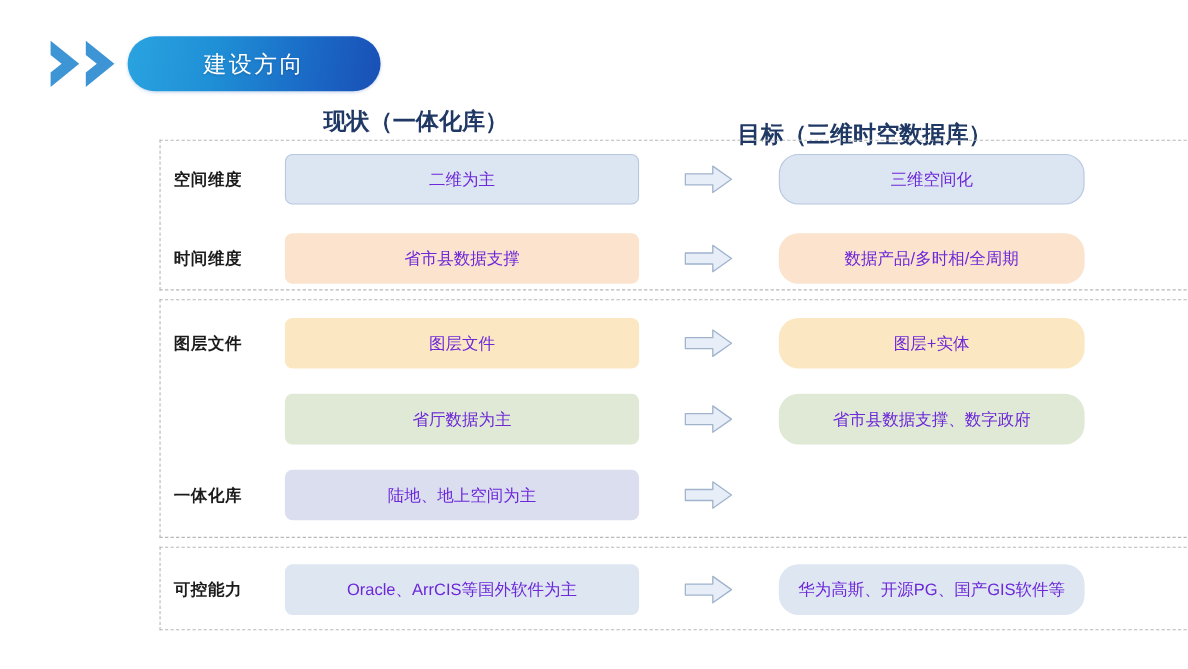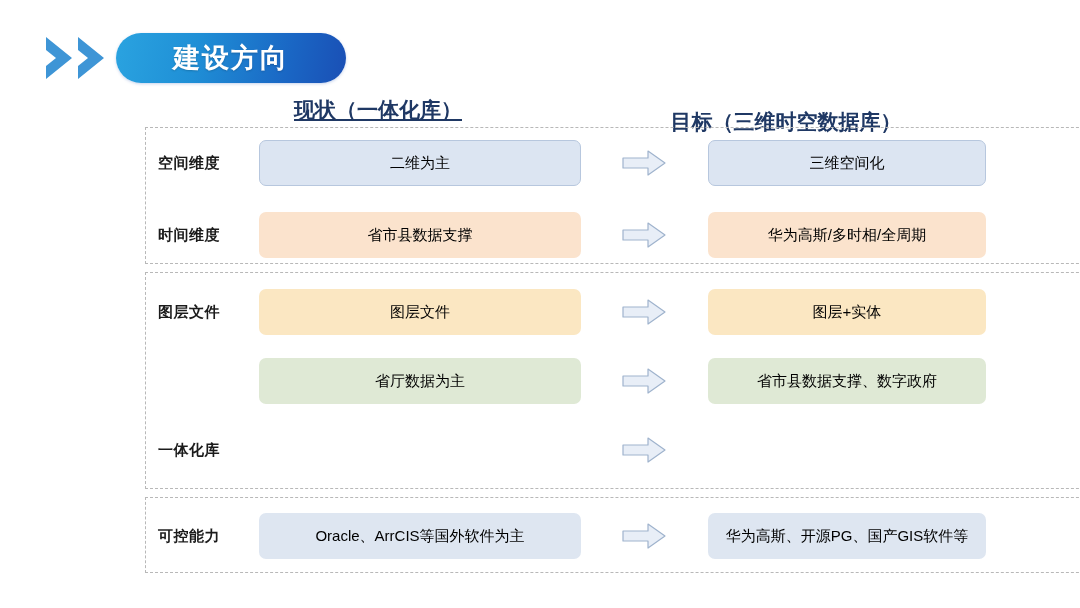--- a/index.html
+++ b/index.html
@@ -20,34 +20,34 @@
     position:absolute;left:44px;top:33px;width:72px;height:50px;
   }
   .pill{
     position:absolute;left:116px;top:33px;width:230px;height:50px;
     border-radius:25px;
     background:linear-gradient(100deg,#2aa3e0 0%,#1f8fd6 35%,#1a66c4 75%,#1a4fb5 100%);
     display:flex;align-items:center;justify-content:center;
     box-shadow:0 1px 3px rgba(26,79,181,.25);
   }
   .pill-label{
-    color:#ffffff;font-size:27px;font-weight:bold;letter-spacing:2px;
+    color:#ffffff;font-size:21px;font-weight:normal;letter-spacing:2px;
     text-shadow:0 1px 2px rgba(0,0,0,.18);
   }
 
   
   .col-headers{
     position:absolute;left:0;top:96px;width:1080px;height:32px;
   }
   .col-head{
     position:absolute;top:0;
     font-size:21px;font-weight:bold;color:#1f3864;
     text-align:center;
   }
-  .col-head.left{left:208px;width:340px;text-decoration:underline;}
+  .col-head.left{left:208px;width:340px;}
   .col-head.right{left:616px;width:340px;margin-top:12px;}
 
   
   .group{
     position:absolute;left:97px;width:1024px;
     border:1px dashed #b8b8b8;
     box-sizing:border-box;
     margin-left:48px;
   }
   #group-1{top:127px;height:137px;}
@@ -60,28 +60,28 @@
   }
   .row-label{
     position:absolute;left:12px;top:0;width:92px;height:46px;
     display:flex;align-items:center;
     font-size:15px;font-weight:bold;color:#1b1b1b;
     letter-spacing:.5px;
   }
   .box{
     position:absolute;top:0;height:46px;
     display:flex;align-items:center;justify-content:center;
-    font-size:15px;color:#000000;
+    font-size:15px;color:#6d28d9;
     border-radius:7px;
     box-sizing:border-box;
     text-align:center;
     padding:0 8px;
   }
   .box.from{left:113px;width:322px;}
-  .box.to{left:562px;width:278px;}
+  .box.to{left:562px;width:278px;border-radius:18px;}
 
   
   .c-blue   {background:#dce5f2;border:1px solid #b7c7de;}
   .c-peach  {background:#fbe3cd;}
   .c-yellow {background:#fbe7c2;}
   .c-green  {background:#dfe9d5;}
   .c-lav    {background:#dadeef;}
   .c-steel  {background:#dee6f1;}
 
   
@@ -126,21 +126,21 @@
       <div class="box to c-blue">三维空间化</div>
     </div>
     <div class="row" style="top: 84px;">
       <div class="row-label">时间维度</div>
       <div class="box from c-peach">省市县数据支撑</div>
       <div class="arrow">
         <svg width="44" height="28" viewBox="0 0 44 28">
           <path d="M1 9 L26 9 L26 2 L43 14 L26 26 L26 19 L1 19 Z" fill="#e8eef7" stroke="#9fb3cd" stroke-width="1.2" stroke-linejoin="round"></path>
         </svg>
       </div>
-      <div class="box to c-peach">华为高斯/多时相/全周期</div>
+      <div class="box to c-peach">数据产品/多时相/全周期</div>
     </div>
   </div>
 <div class="group" id="group-2">
     <div class="row" style="top: 16px;">
       <div class="row-label">图层文件</div>
       <div class="box from c-yellow">图层文件</div>
       <div class="arrow">
         <svg width="44" height="28" viewBox="0 0 44 28">
           <path d="M1 9 L26 9 L26 2 L43 14 L26 26 L26 19 L1 19 Z" fill="#e8eef7" stroke="#9fb3cd" stroke-width="1.2" stroke-linejoin="round"></path>
         </svg>
@@ -151,20 +151,21 @@
       <div class="box from c-green">省厅数据为主</div>
       <div class="arrow">
         <svg width="44" height="28" viewBox="0 0 44 28">
           <path d="M1 9 L26 9 L26 2 L43 14 L26 26 L26 19 L1 19 Z" fill="#e8eef7" stroke="#9fb3cd" stroke-width="1.2" stroke-linejoin="round"></path>
         </svg>
       </div>
       <div class="box to c-green">省市县数据支撑、数字政府</div>
     </div>
     <div class="row" style="top: 154px;">
       <div class="row-label">一体化库</div>
+      <div class="box from c-lav">陆地、地上空间为主</div>
       <div class="arrow">
         <svg width="44" height="28" viewBox="0 0 44 28">
           <path d="M1 9 L26 9 L26 2 L43 14 L26 26 L26 19 L1 19 Z" fill="#e8eef7" stroke="#9fb3cd" stroke-width="1.2" stroke-linejoin="round"></path>
         </svg>
       </div>
     </div>
   </div>
 <div class="group" id="group-3">
     <div class="row" style="top: 15px;">
       <div class="row-label">可控能力</div>

